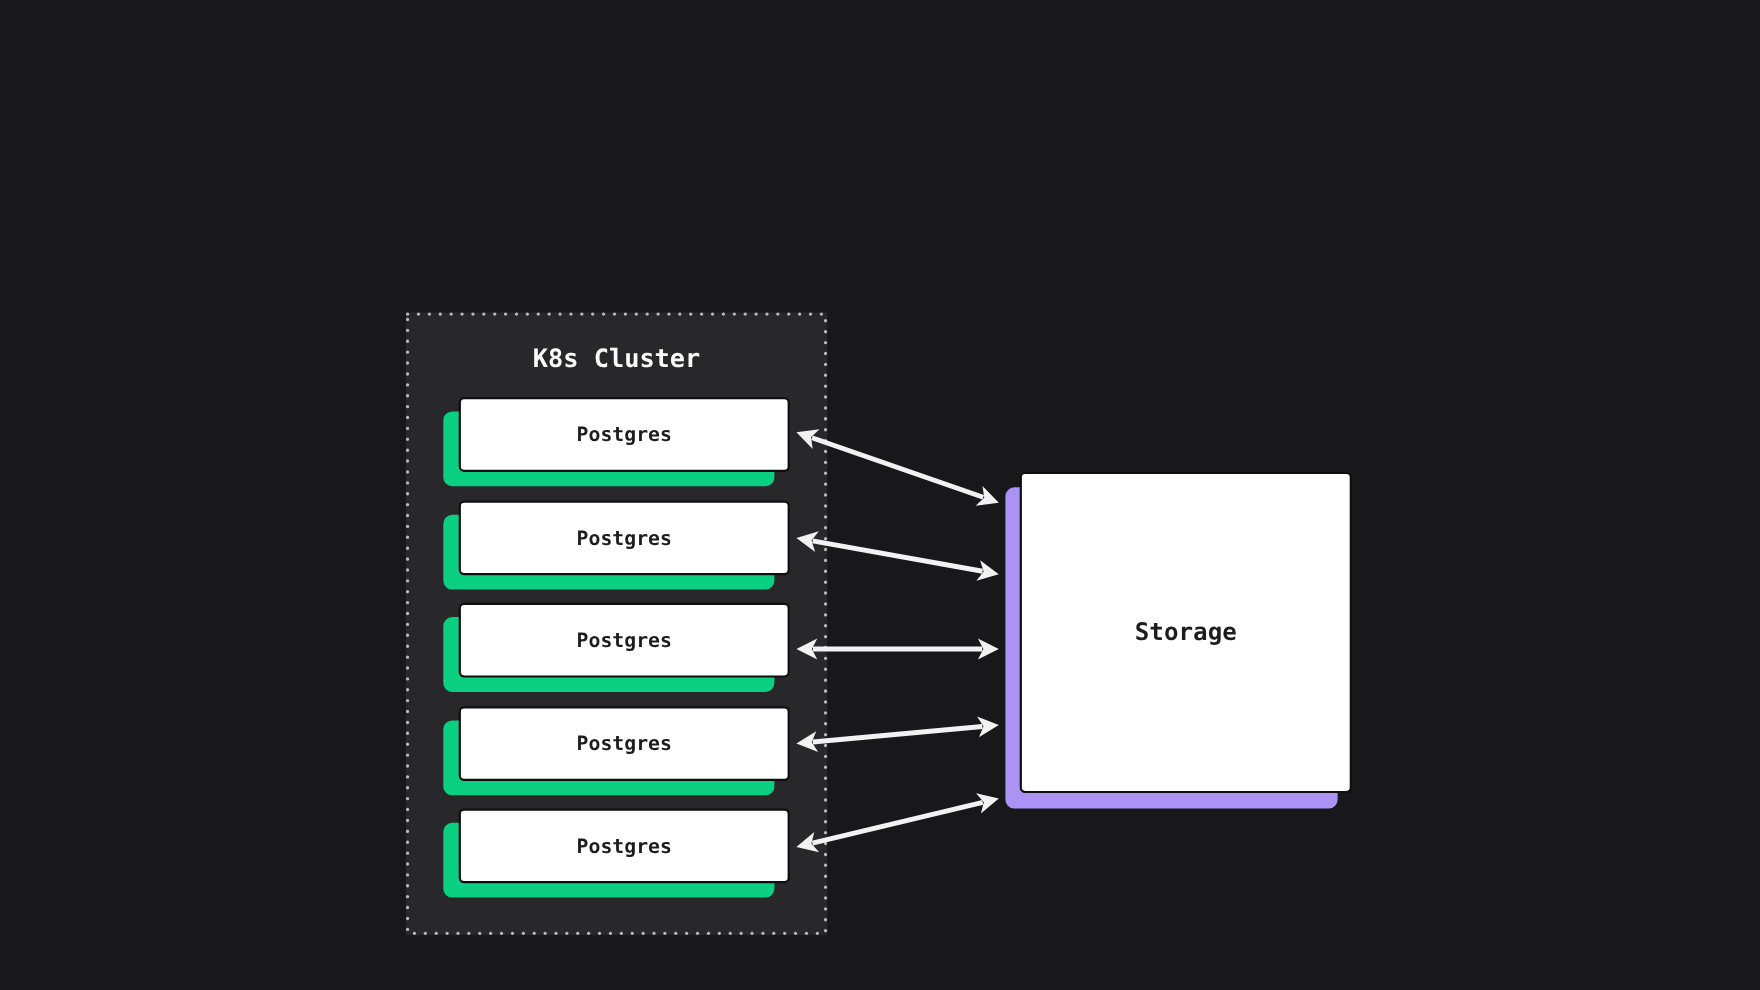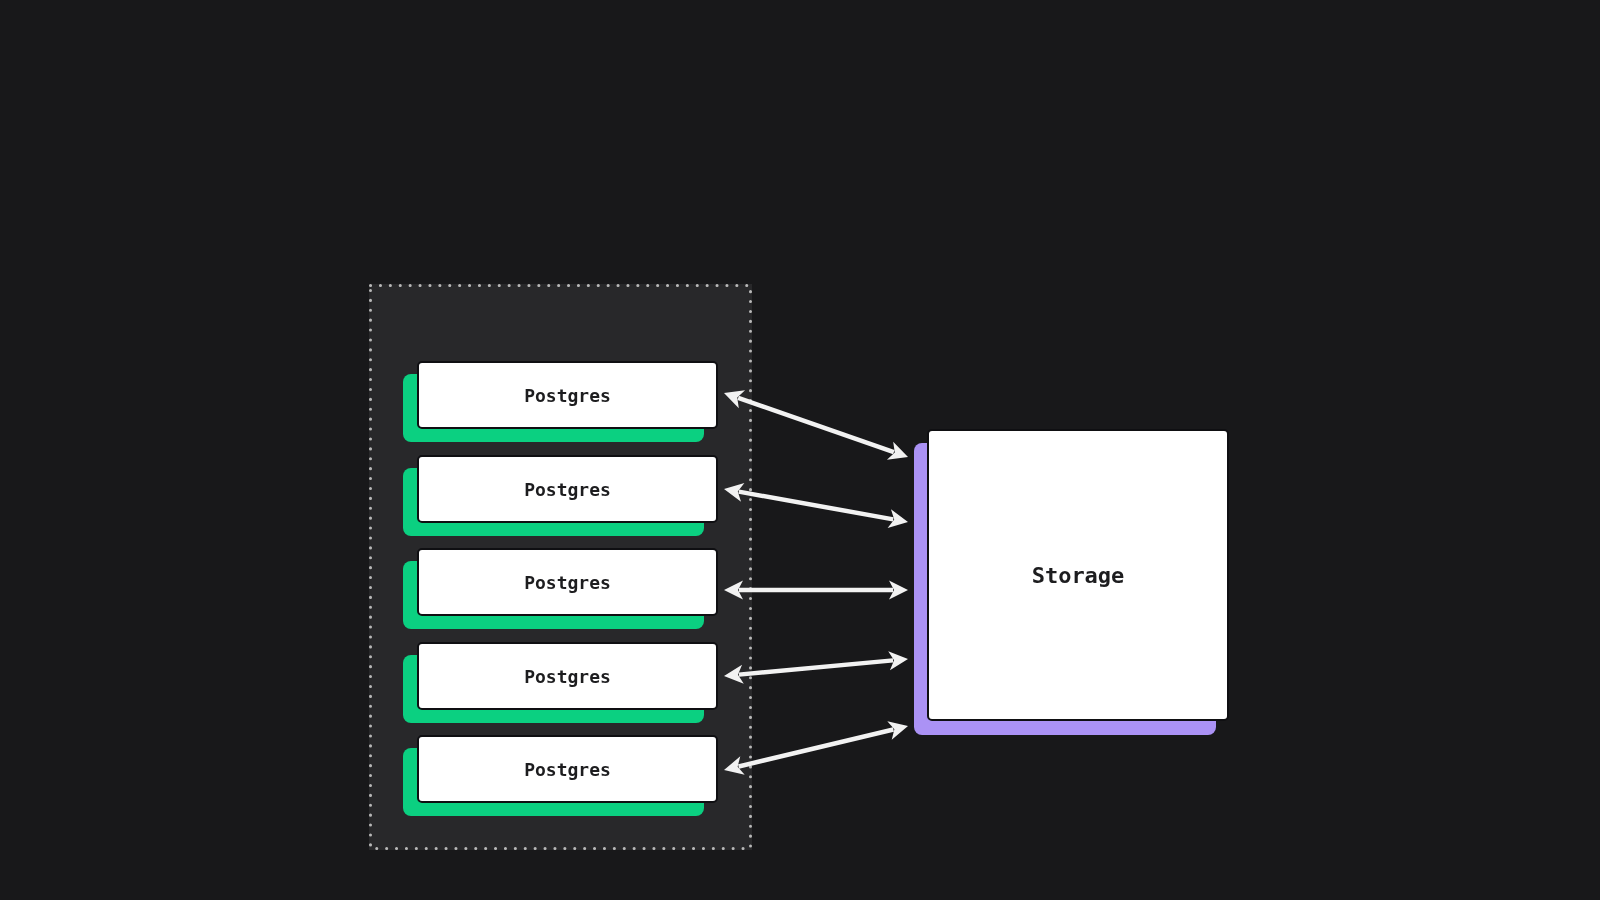--- a/index.html
+++ b/index.html
@@ -95,20 +95,21 @@
 </style>
 </head>
 <body>
 
 <div class="canvas">
 
   <div class="cluster">
     <svg class="cluster-border" viewBox="0 0 383 566" xmlns="http://www.w3.org/2000/svg">
       <rect x="1.5" y="1.5" width="380" height="563" fill="none" style="stroke: var(--border-dots, #b8b8b8);" stroke-width="3" stroke-linecap="round" stroke-dasharray="0.1 9.8"></rect>
     </svg>
+    <div class="cluster-title">K8s Cluster</div>
     <div>
         <div class="node" style="top: 77px;">
     <div class="node-shadow"></div>
     <div class="node-box">
       <span class="node-label">Postgres</span>
     </div>
   </div>
         <div class="node" style="top: 171px;">
     <div class="node-shadow"></div>
     <div class="node-box">

